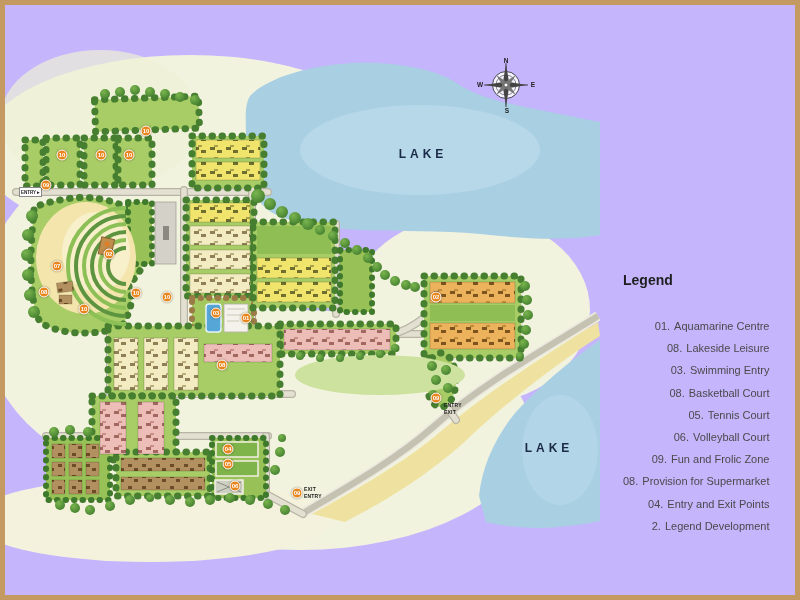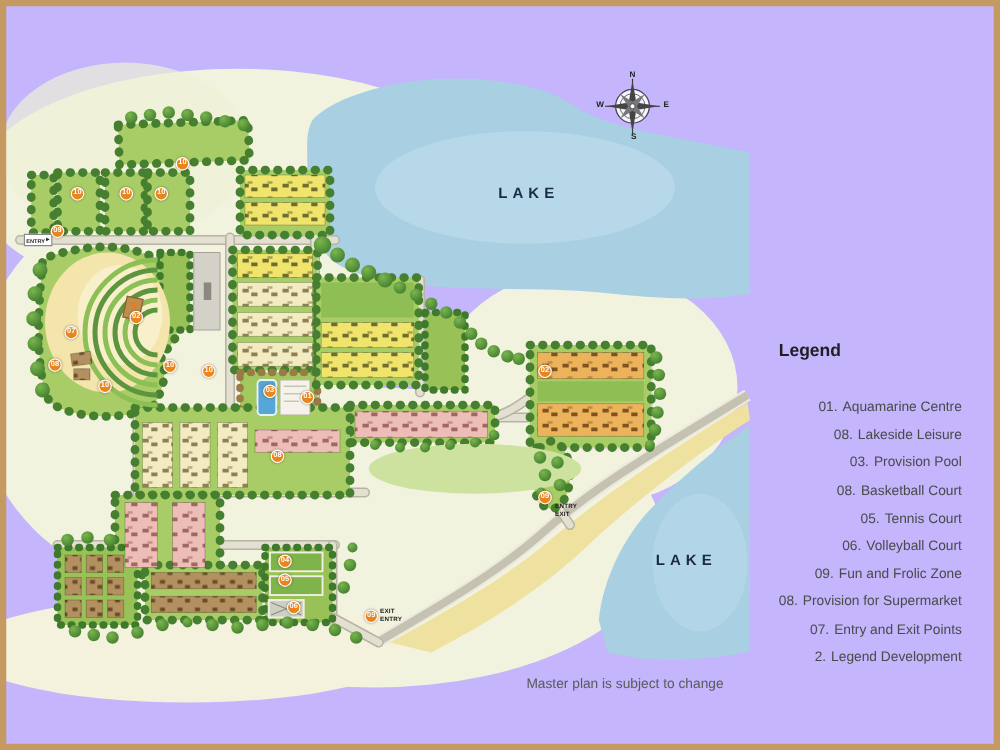--- a/index.html
+++ b/index.html
@@ -435,21 +435,21 @@
 
         <div class="legend-item">
           <span class="num">01.</span><span>Aquamarine Centre</span>
         </div>
 
         <div class="legend-item">
           <span class="num">08.</span><span>Lakeside Leisure</span>
         </div>
 
         <div class="legend-item">
-          <span class="num">03.</span><span>Provision Pool</span>
+          <span class="num">03.</span><span>Swimming Entry</span>
         </div>
 
         <div class="legend-item">
           <span class="num">08.</span><span>Basketball Court</span>
         </div>
 
         <div class="legend-item">
           <span class="num">05.</span><span>Tennis Court</span>
         </div>
 
@@ -459,25 +459,24 @@
 
         <div class="legend-item">
           <span class="num">09.</span><span>Fun and Frolic Zone</span>
         </div>
 
         <div class="legend-item">
           <span class="num">08.</span><span>Provision for Supermarket</span>
         </div>
 
         <div class="legend-item">
-          <span class="num">07.</span><span>Entry and Exit Points</span>
+          <span class="num">04.</span><span>Entry and Exit Points</span>
         </div>
 
         <div class="legend-item">
           <span class="num">2.</span><span>Legend Development</span>
         </div>
       </div>
   </div>
 
-  <div id="footnote">Master plan is subject to change</div>
 
   <div id="frame"></div>
 </div>
 
 </body></html>

